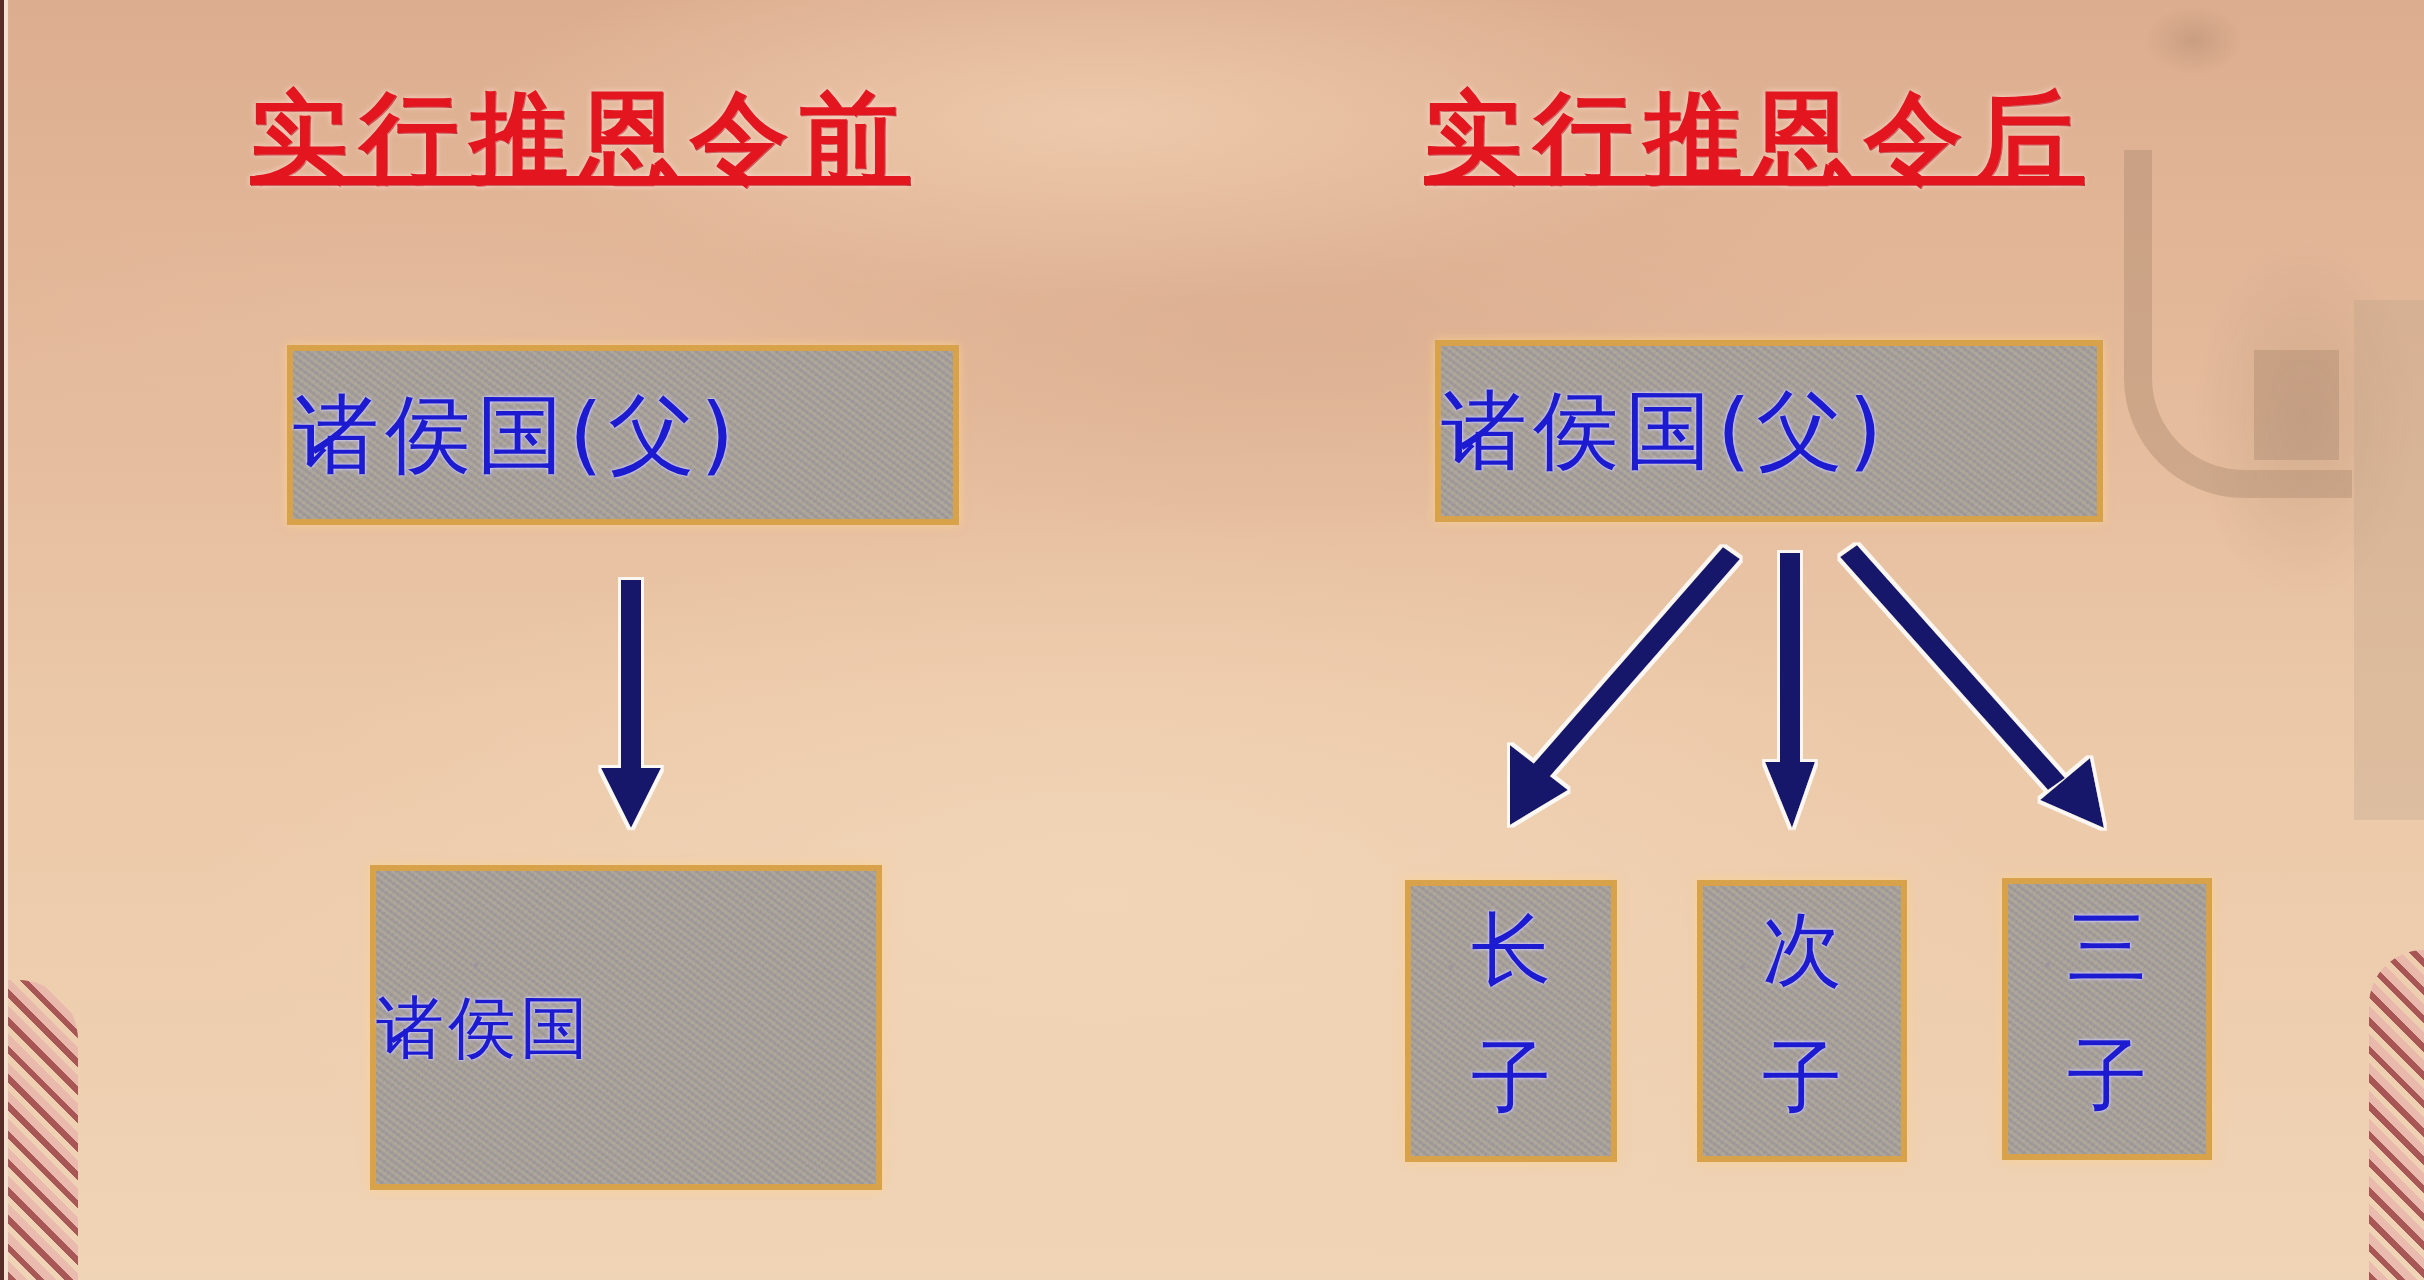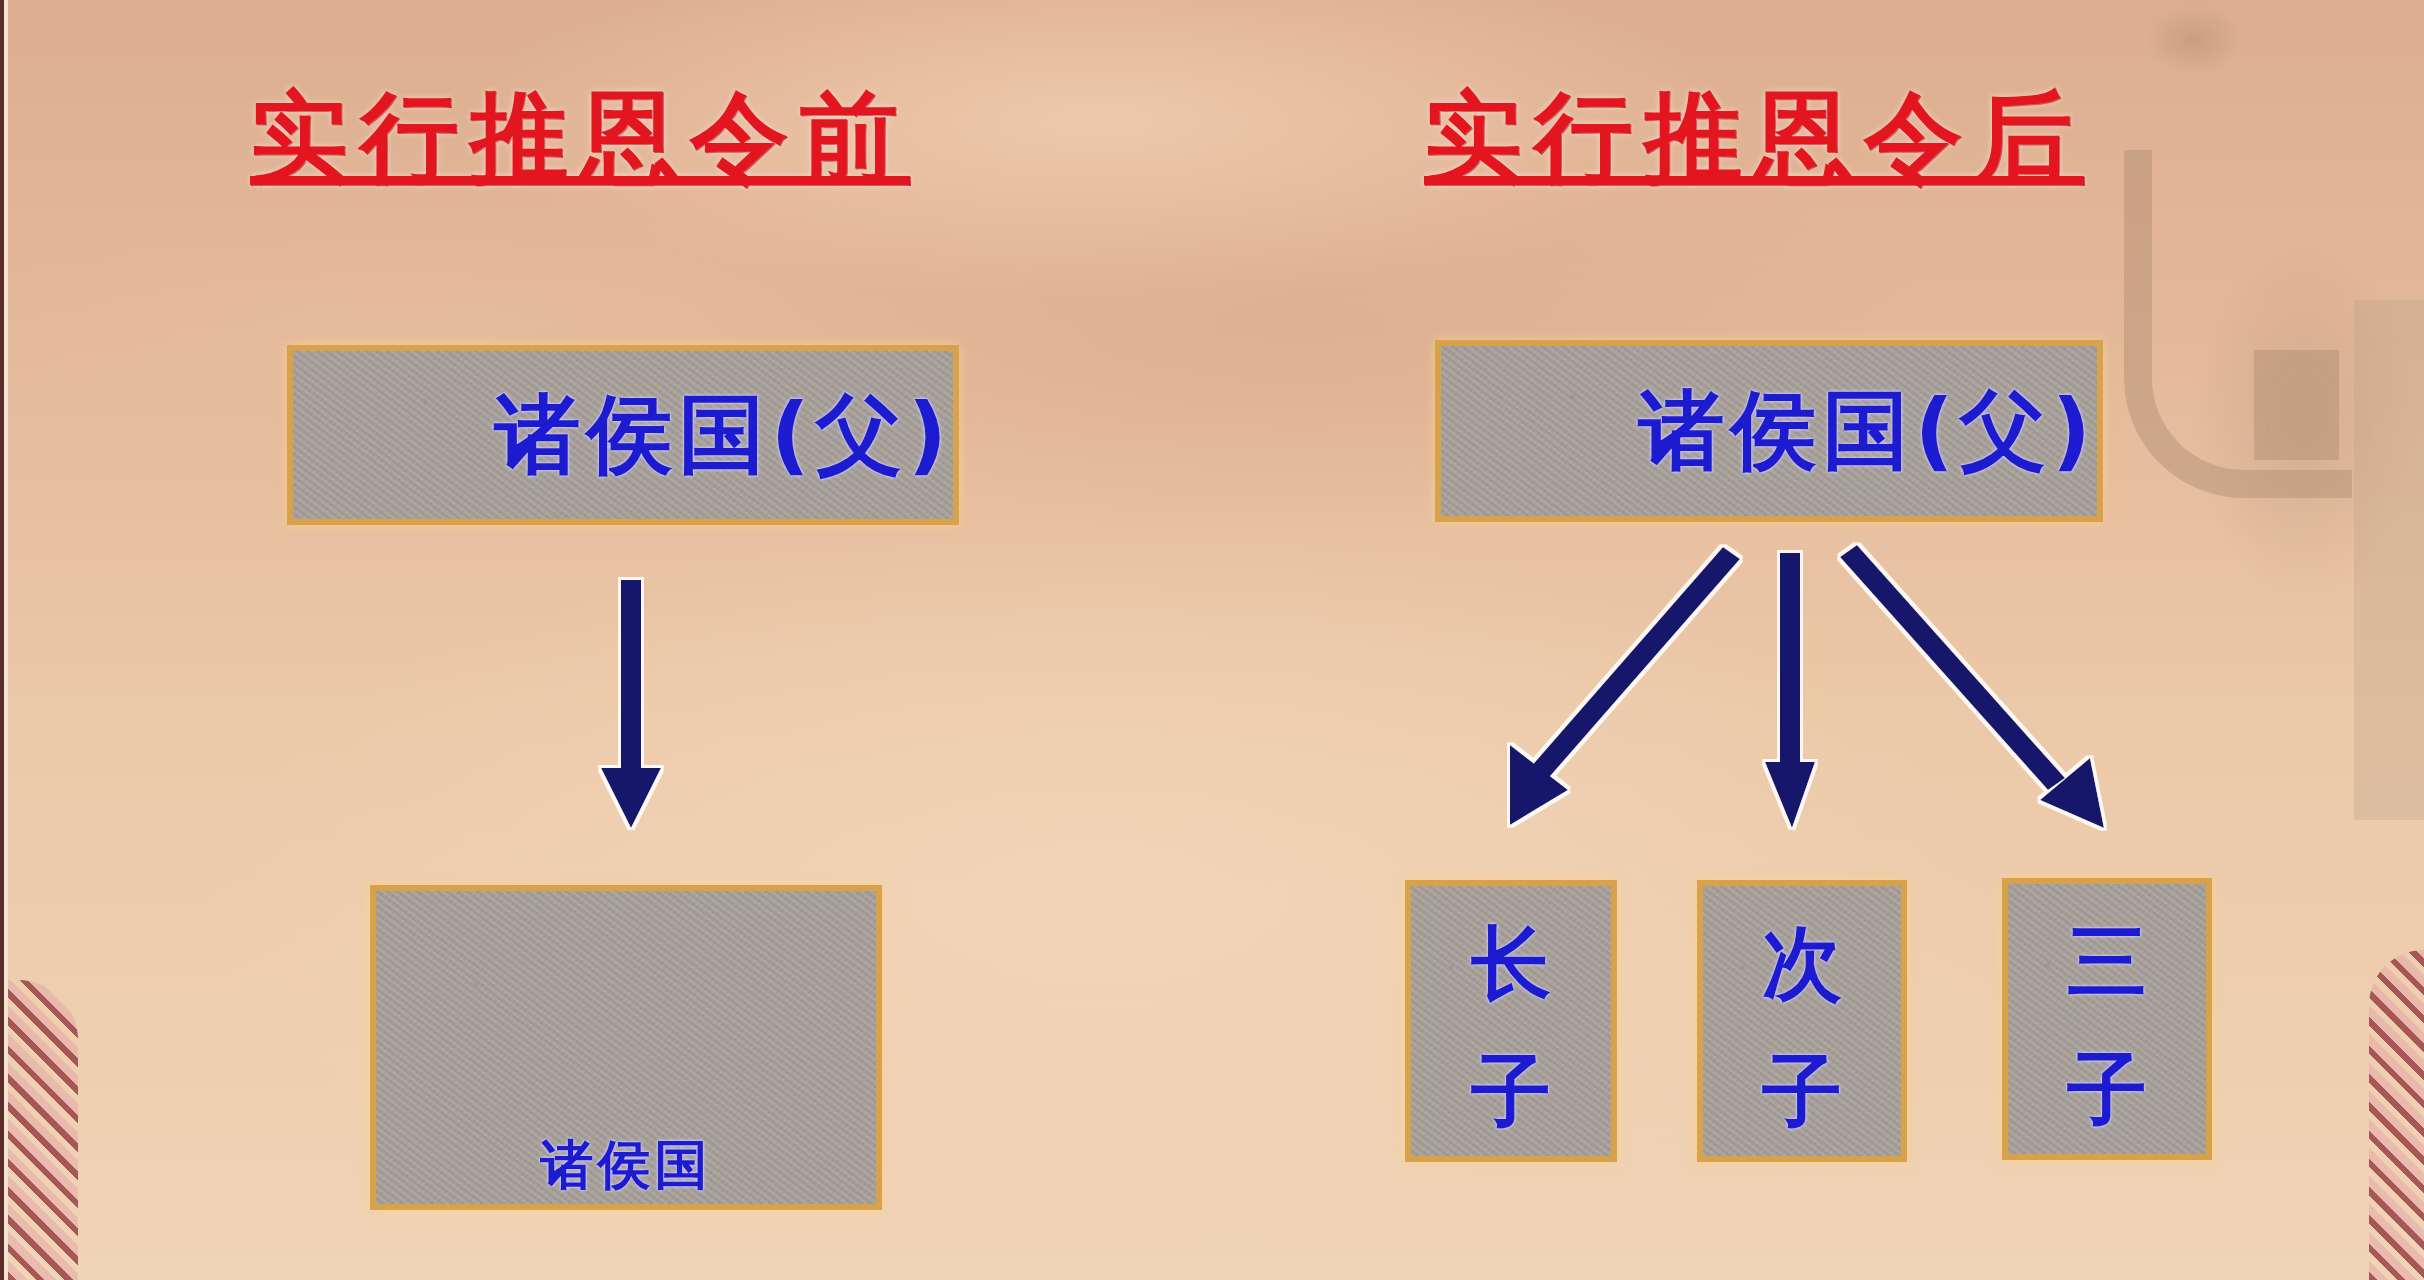--- a/index.html
+++ b/index.html
@@ -60,27 +60,27 @@
 
     .box {
       position: absolute; box-sizing: border-box;
       border: 6px solid #d8a24a;
       background:
         radial-gradient(circle at 20% 30%, rgba(150,140,160,0.5) 0 2px, rgba(0,0,0,0) 3px),
         repeating-linear-gradient(37deg, rgba(180,170,150,0.35) 0 3px, rgba(140,135,150,0.35) 3px 6px),
         repeating-linear-gradient(-53deg, rgba(160,150,130,0.3) 0 2px, rgba(175,168,175,0.3) 2px 5px),
         #a9a39a;
       box-shadow: 0 0 10px rgba(255,210,140,0.8);
-      display: flex; align-items: center; justify-content: flex-end; text-align: center;
-      color: #1d1bd0; font-weight: bold;
+      display: flex; align-items: center; justify-content: flex-start; text-align: center;
+      color: #1d1bd0; font-weight: normal;
       font-family: "DejaVu Sans", "Liberation Sans", sans-serif;
       text-shadow: 0 0 4px #c9c3ff, 0 0 2px #ffffff;
     }
     .box-wide { font-size: 86px; letter-spacing: 6px; }
-    .box-tall { font-size: 53px; line-height: 1.5; flex-direction: column; letter-spacing: 4px; margin-top: 20px; }
+    .box-tall { font-size: 68px; line-height: 1.5; flex-direction: row; letter-spacing: 4px; }
     .box-narrow { font-size: 80px; line-height: 1.6; flex-direction: column; }
 
     .left-parent { left: 287px; top: 345px; width: 672px; height: 180px; }
     .left-heir { left: 370px; top: 865px; width: 512px; height: 325px; }
     .right-parent { left: 1435px; top: 340px; width: 668px; height: 182px; }
     .child-1 { left: 1405px; top: 880px; width: 212px; height: 282px; }
     .child-2 { left: 1697px; top: 880px; width: 210px; height: 282px; }
     .child-3 { left: 2002px; top: 878px; width: 210px; height: 282px; }
 
     .arrows { position: absolute; left: 0; top: 0; width: 2424px; height: 1280px; pointer-events: none; }

